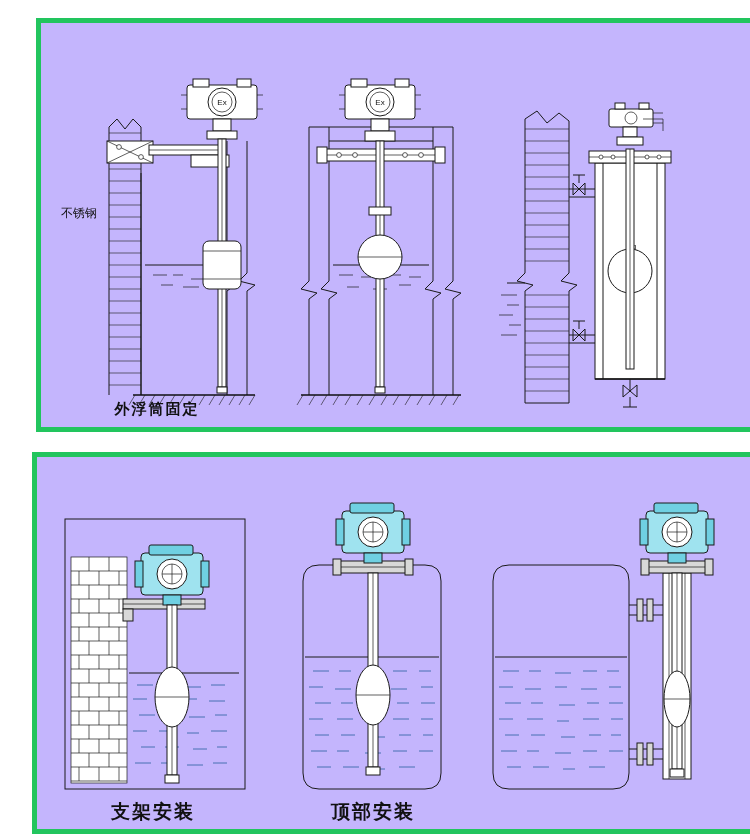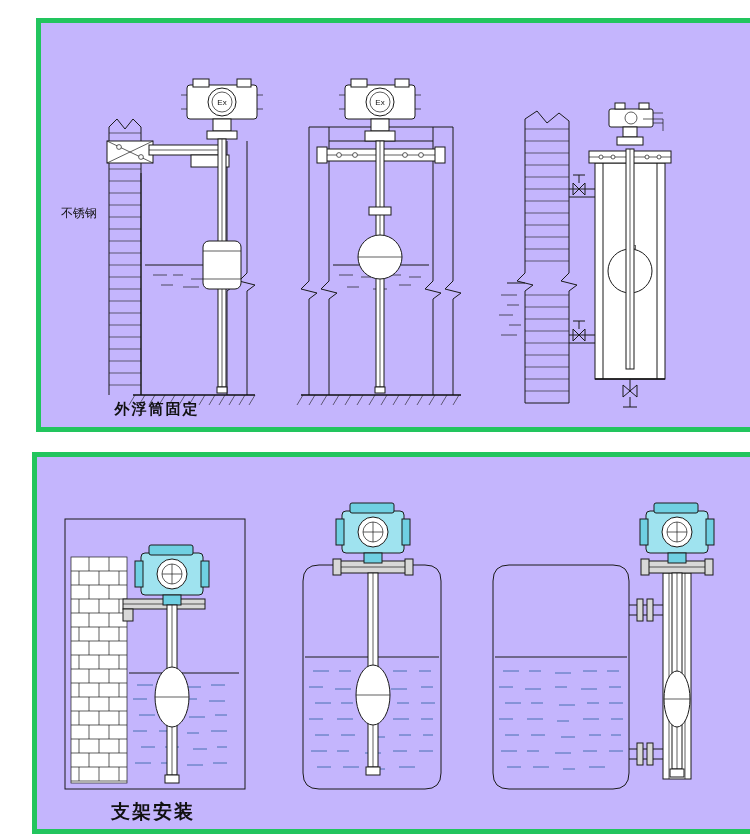--- a/index.html
+++ b/index.html
@@ -489,20 +489,21 @@
         <rect class="cyan-d ln" x="81" y="46" width="44" height="10" rx="2"></rect>
         <rect class="cyan-d ln" x="95" y="96" width="18" height="10"></rect>
 
         <rect class="fillw ln" x="99" y="116" width="10" height="194"></rect>
         <path class="ln-thin" d="M104 116 L104 310"></path>
 
         <ellipse class="fillw ln" cx="104" cy="238" rx="17" ry="30"></ellipse>
         <path class="ln-thin" d="M87 238 h34"></path>
         <rect class="fillw ln" x="97" y="310" width="14" height="8"></rect>
       </svg>
+      <div class="caption cap-bot">顶部安装</div>
     </div>
 
     <div class="cell" style="left:440px;width:238px;">
       <svg width="238" height="372" viewBox="0 0 238 372">
 
         <path class="ln" d="M16 124 Q16 108 32 108 L136 108 Q152 108 152 124 L152 316 Q152 332 136 332 L32 332 Q16 332 16 316 Z" fill="#fff"></path>
 
         <path class="ln" d="M18 200 L150 200"></path>
         <g class="wave">
           <path d="M26 214 h16"></path>

